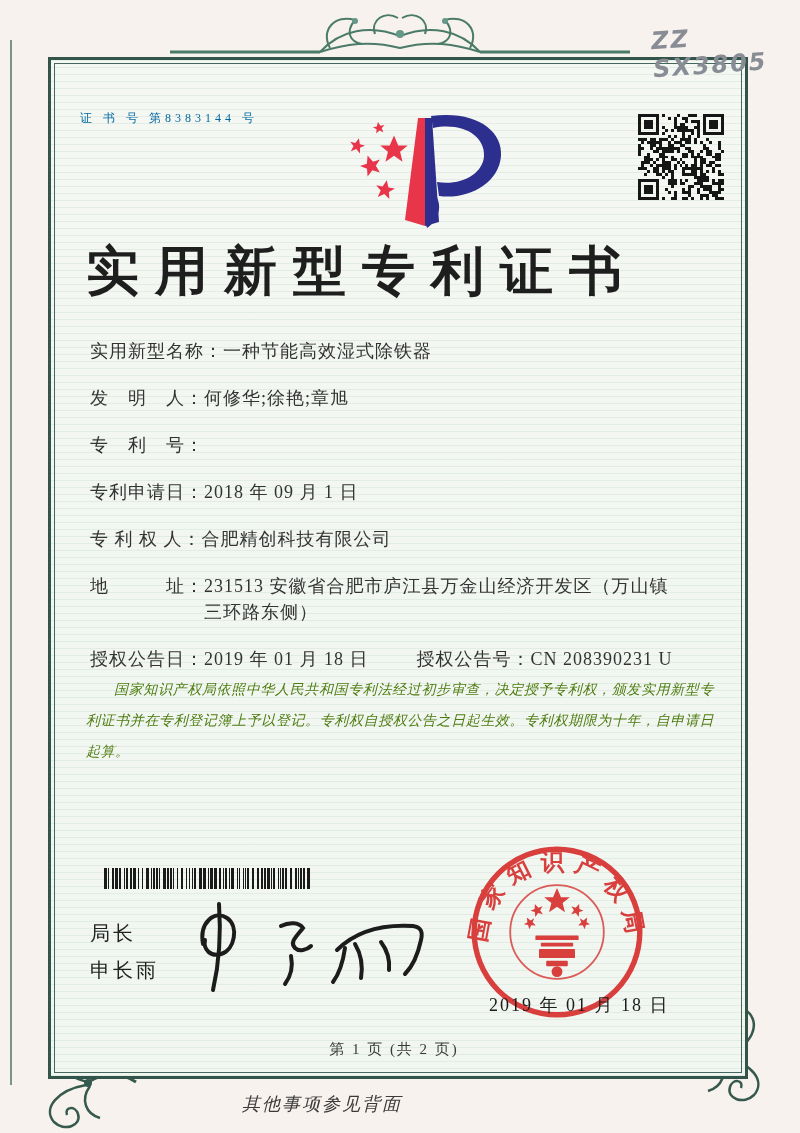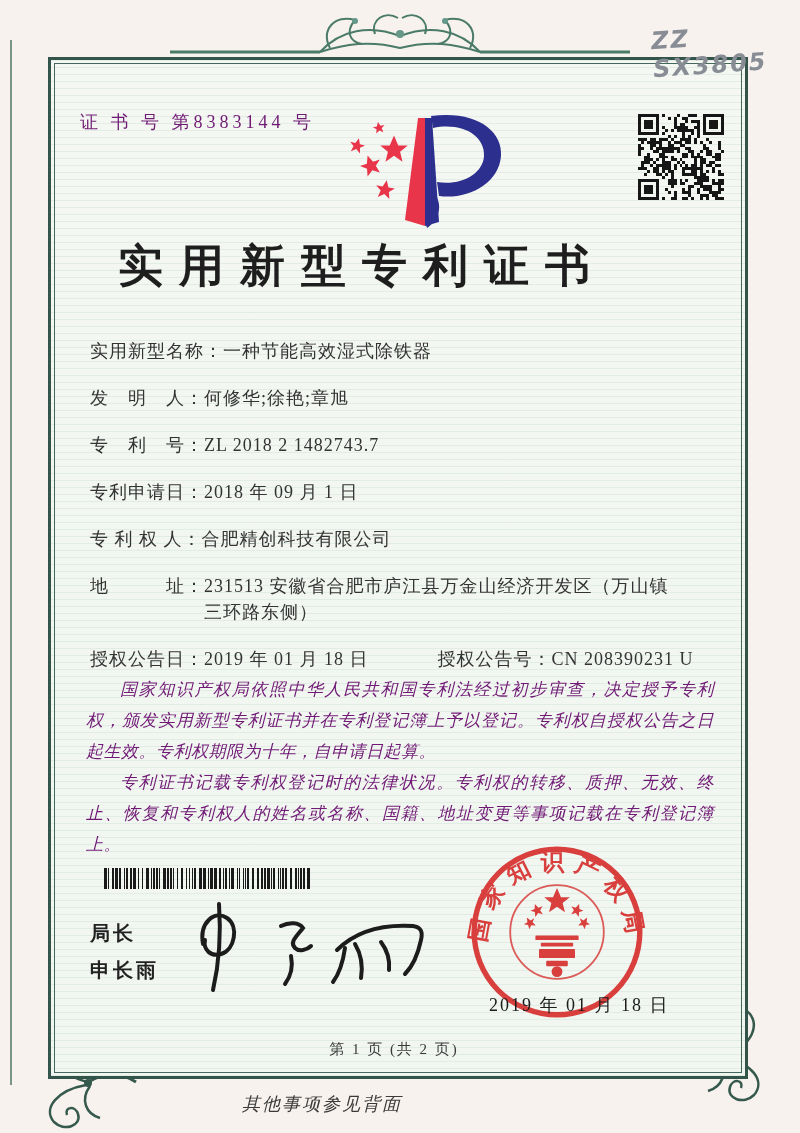--- a/index.html
+++ b/index.html
@@ -33,51 +33,51 @@
   .ornament { position:absolute; pointer-events:none; }
   
   .annotation {
     position:absolute; left:652px; top:22px; width:150px;
     font-family:"DejaVu Sans", sans-serif;
     font-style:italic; font-size:24px; letter-spacing:2px;
     color:#888d95; transform:rotate(-4deg); font-weight:600;
   }
   .cert-no {
     position:absolute; left:80px; top:110px;
-    font-size:18px; letter-spacing:4px; color:#701a75;
+    font-size:12px; letter-spacing:4px; color:#0369a1;
   }
   .logo { position:absolute; left:335px; top:108px; width:180px; height:128px; }
   .qr   { position:absolute; left:638px; top:114px; width:86px; height:86px; }
   .title {
     position:absolute; left:0; top:236px; width:724px;
-    text-align:center; font-size:45px; font-weight:700;
+    text-align:center; font-size:53px; font-weight:700;
     letter-spacing:16px; color:#1e1e1e;
   }
   
   .fields { position:absolute; left:90px; top:338px; width:620px; }
   .field-row { display:flex; margin-bottom:21px; font-size:18px; line-height:26px; color:#333; }
   .field-label { white-space:pre; flex:0 0 auto; letter-spacing:1px; }
   .field-value { letter-spacing:1px; }
   .field-value.narrow { max-width:470px; }
   .grant-row { display:flex; font-size:18px; line-height:26px; color:#333;align-items:center; }
   .grant-pair { white-space:pre; letter-spacing:1px; }
-  .grant-pair + .grant-pair { margin-left:69px; }
+  .grant-pair + .grant-pair { margin-left:48px; }
   
   .paras {
     position:absolute; left:86px; top:674px; width:628px;
-    font-size:17px; line-height:31px; color:#701a75;
+    font-size:14px; line-height:31px; color:#4d7c0f;
     font-style:italic; letter-spacing:0.5px;
   }
   .paras p { text-indent:2em; text-align:justify; }
   
   .barcode { position:absolute; left:104px; top:868px; width:206px; height:21px; }
   .signer {
     position:absolute; left:90px; top:920px;
     font-family:"Liberation Sans", sans-serif;
-    font-size:20px; font-weight:700; letter-spacing:3px; color:#222;
+    font-size:20px; font-weight:400; letter-spacing:3px; color:#222;
   }
   .signer div { margin-bottom:10px; }
   .signature { position:absolute; left:185px; top:892px; width:250px; height:105px; }
   .seal { position:absolute; left:467px; top:842px; width:180px; height:180px; opacity:.92; }
   .seal-date {
     position:absolute; left:489px; top:993px;
     font-size:18px; letter-spacing:2px; color:#1c1c1c;
   }
   .page-no {
     position:absolute; left:0; top:1040px; width:788px; text-align:center;
@@ -482,21 +482,20 @@
   <div class="field-row">
     <span class="field-label">实用新型名称：</span>
     <span class="field-value">一种节能高效湿式除铁器</span>
   </div>
   <div class="field-row">
     <span class="field-label">发　明　人：</span>
     <span class="field-value">何修华;徐艳;章旭</span>
   </div>
   <div class="field-row">
     <span class="field-label">专　利　号：</span>
-    <span class="field-value">ZL 2018 2 1482743.7</span>
   </div>
   <div class="field-row">
     <span class="field-label">专利申请日：</span>
     <span class="field-value">2018 年 09 月 1 日</span>
   </div>
   <div class="field-row">
     <span class="field-label">专 利 权 人：</span>
     <span class="field-value">合肥精创科技有限公司</span>
   </div>
   <div class="field-row">
@@ -504,21 +503,20 @@
     <span class="field-value narrow">231513 安徽省合肥市庐江县万金山经济开发区（万山镇三环路东侧）</span>
   </div>
   <div class="grant-row">
     <span class="grant-pair"><span>授权公告日：</span><span>2019 年 01 月 18 日</span></span>
     <span class="grant-pair"><span>授权公告号：</span><span>CN 208390231 U</span></span>
   </div>
 </div>
 
 <div class="paras">
   <p>国家知识产权局依照中华人民共和国专利法经过初步审查，决定授予专利权，颁发实用新型专利证书并在专利登记簿上予以登记。专利权自授权公告之日起生效。专利权期限为十年，自申请日起算。</p>
-  <p>专利证书记载专利权登记时的法律状况。专利权的转移、质押、无效、终止、恢复和专利权人的姓名或名称、国籍、地址变更等事项记载在专利登记簿上。</p>
 </div>
 
 <svg class="barcode" id="barcode" viewBox="0 0 206 21" preserveAspectRatio="none">
     <rect x="0" y="0" width="3" height="21" fill="#1a1a1a"></rect>
     <rect x="4" y="0" width="1" height="21" fill="#1a1a1a"></rect>
     <rect x="8" y="0" width="2" height="21" fill="#1a1a1a"></rect>
     <rect x="11" y="0" width="3" height="21" fill="#1a1a1a"></rect>
     <rect x="15" y="0" width="2" height="21" fill="#1a1a1a"></rect>
     <rect x="20" y="0" width="1" height="21" fill="#1a1a1a"></rect>
     <rect x="22" y="0" width="2" height="21" fill="#1a1a1a"></rect>

